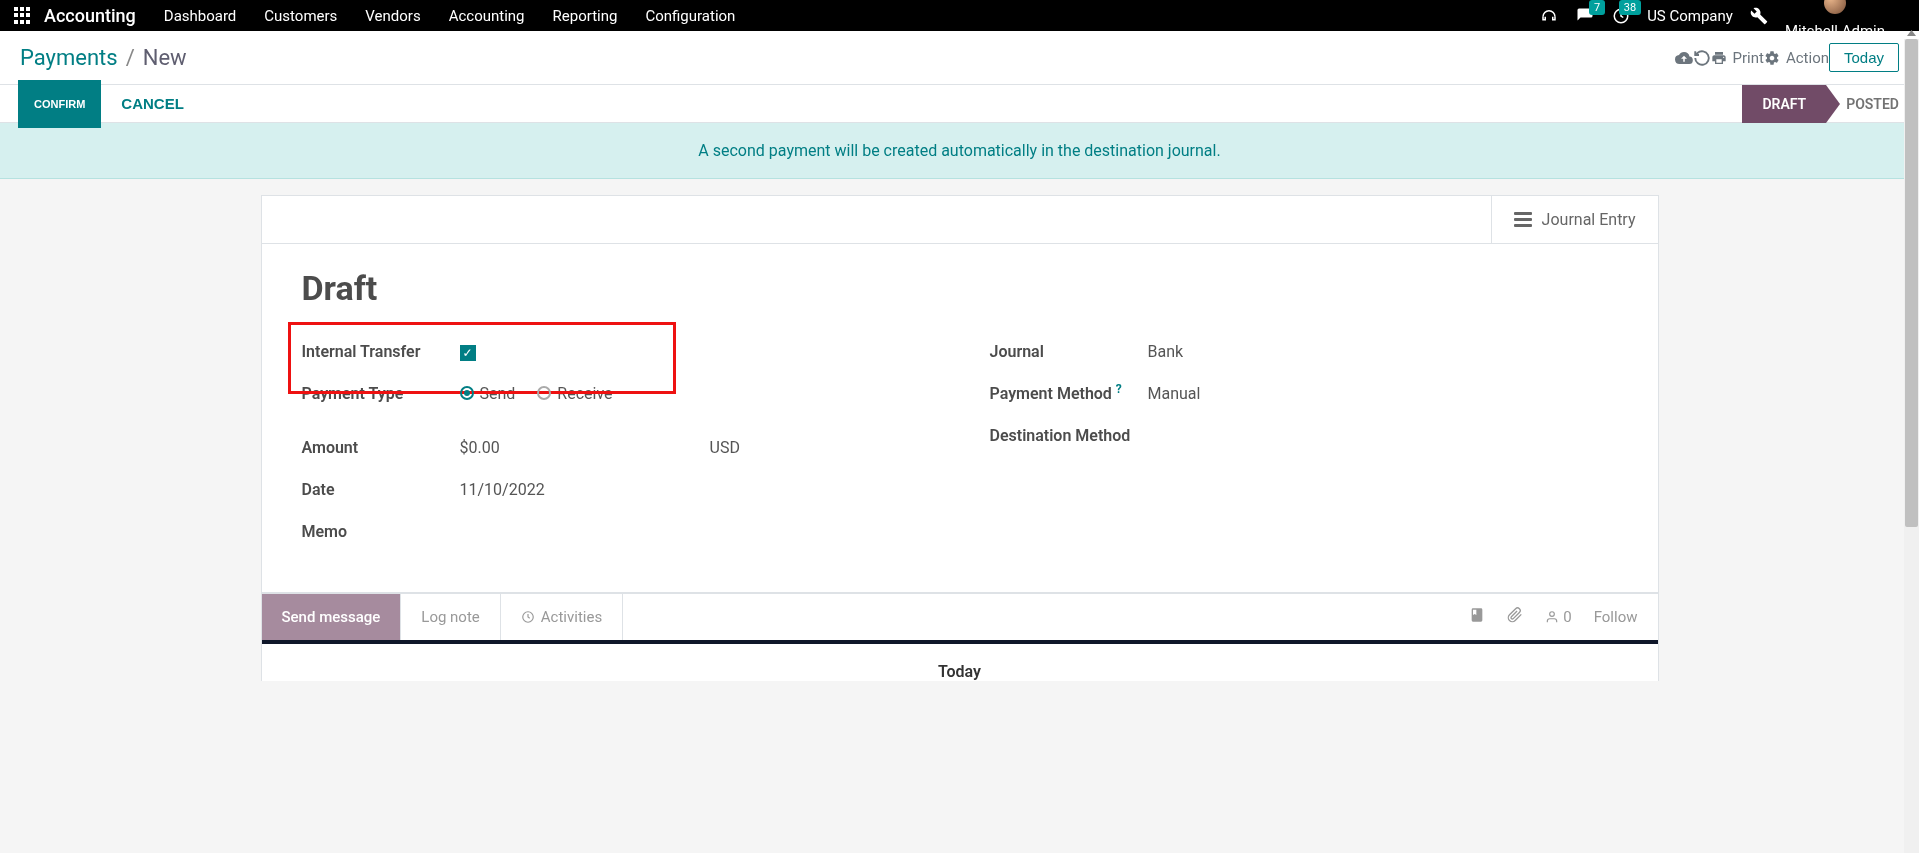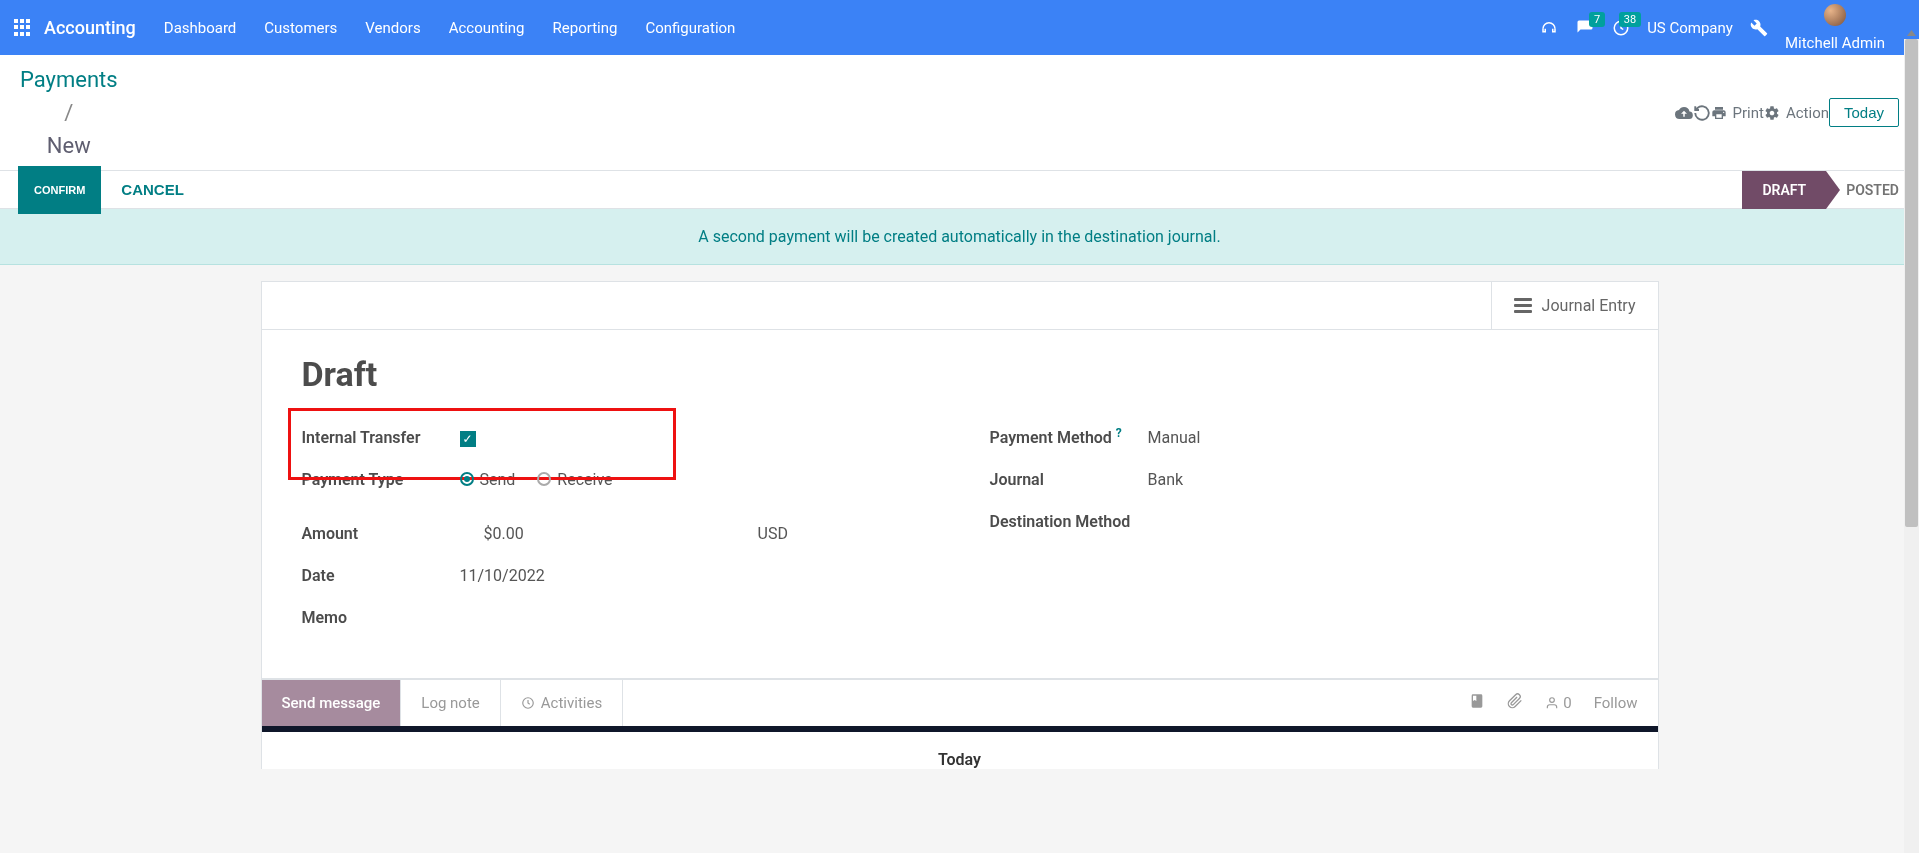--- a/index.html
+++ b/index.html
@@ -1,34 +1,34 @@
 <!DOCTYPE html>
 <html><head>
 <meta charset="utf-8">
 <style>
   * { box-sizing: border-box; margin: 0; padding: 0; }
   body { font-family: -apple-system, BlinkMacSystemFont, "Segoe UI", Roboto, "Helvetica Neue", Arial, sans-serif; background: #f5f5f5; color: #4c4c4c; }
 
   
-  .topnav { background: #3b82f6; height: 55px; display: flex; align-items: center; color: #fff; padding: 0 14px; position: relative; }
+  .topnav { background: #000000; height: 31px; display: flex; align-items: center; color: #fff; padding: 0 14px; position: relative; }
   .topnav .apps-icon { width: 18px; height: 18px; margin-right: 12px; display: flex; flex-wrap: wrap; gap: 2px; cursor: pointer; }
   .topnav .apps-icon span { width: 4px; height: 4px; background: #fff; }
   .topnav .app-title { font-size: 18px; font-weight: 500; margin-right: 28px; }
   .topnav .menu-item { margin-right: 28px; font-size: 15px; cursor: pointer; }
   .topnav .spacer { flex: 1; }
   .topnav .right { display: flex; align-items: center; gap: 16px; }
   .topnav .icon-btn { width: 20px; height: 20px; display:inline-flex; align-items:center; justify-content:center; cursor:pointer; position:relative; }
   .topnav .badge { position: absolute; top: -6px; right: -10px; background: #00a09d; color: #fff; font-size: 11px; padding: 1px 5px; border-radius: 3px; line-height: 1.2; }
   .topnav .company { font-size: 15px; cursor:pointer; }
   .topnav .user { display:flex; align-items:center; gap:8px; font-size:15px; cursor:pointer; margin-right: 20px; flex-direction: column; }
   .topnav .avatar { width: 22px; height: 22px; border-radius: 50%; background: radial-gradient(circle at 30% 30%, #e8b48a, #7a5038); }
 
   
   .control-panel { background: #fff; border-bottom: 1px solid #dee2e6; padding: 12px 20px; display:flex; align-items:center; }
-  .breadcrumb { font-size: 22px; color: #5f5e70; display:flex; align-items:center; gap:8px;flex-direction:column; }
+  .breadcrumb { font-size: 22px; color: #5f5e70; display:flex; align-items:center; gap:8px; }
   .breadcrumb .root { color: #017e84; cursor:pointer; }
   .breadcrumb .sep { color: #888; }
   .cp-right { margin-left:auto; display:flex; align-items:center; }
   .cp-icon { color: #6c757d; cursor:pointer; display:inline-flex; align-items:center; gap:6px; font-size:15px; }
   .btn-create { border: 1px solid #017e84; color: #017e84; background:#fff; padding: 5px 14px; font-size:15px; cursor:pointer; border-radius:2px; }
 
   
   .statusbar { background:#fff; border-bottom:1px solid #dee2e6; display:flex; align-items:center; height:38px; }
   .btn-confirm { background:#017e84; color:#fff; border:none; padding: 0 16px; height:48px; font-size:11px; font-weight:600; cursor:pointer; margin-left:18px; }
   .btn-cancel { background:none; border:none; color:#017e84; font-size:15px; font-weight:600; cursor:pointer; margin-left:20px; }
@@ -69,21 +69,21 @@
   .radio.checked { border-color:#017e84; }
   .radio.checked::after { content:''; position:absolute; top:2px; left:2px; width:6px; height:6px; border-radius:50%; background:#017e84; }
   .radio-group { display:flex; gap:22px; align-items:center; }
   .radio-label { display:flex; align-items:center; color:#555; cursor:pointer; }
 
   .left-col-wrap { position:relative; }
 
   
   .chatter-wrap { display:flex; justify-content:center; }
   .chatter { width:1398px; background:#fff; border-left:1px solid #dee2e6; border-right:1px solid #dee2e6; }
-  .chatter-top { display:flex; align-items:center; border-bottom:6px solid #0f172a; border-top: 1px solid #dee2e6; }
+  .chatter-top { display:flex; align-items:center; border-bottom:4px solid #0f172a; border-top: 1px solid #dee2e6; }
   .chatter-btn { padding: 14px 20px; font-size:15px; color:#999; cursor:pointer; border-right:1px solid #dee2e6; display:flex; align-items:center; gap:6px; }
   .chatter-btn.primary { background:#a68b9e; color:#fff; font-weight:500; }
   .chatter-right { margin-left:auto; display:flex; align-items:center; gap:22px; padding-right: 20px; color:#999; font-size:15px; }
   .chatter-body { text-align:center; padding: 18px 0 0 0; font-weight:600; color:#333; }
 
   
   .scrollbar-track { position:fixed; right:0; top:39px; bottom:0; width:15px; background:#f0f0f0; }
   .scrollbar-thumb { position:absolute; right:1px; width:13px; background:#c0c0c0; border-radius: 2px; }
 </style>
 </head>
@@ -221,45 +221,45 @@
                 <span class="radio checked"></span>
                 <span>Send</span>
               </label>
               <label class="radio-label">
                 <span class="radio"></span>
                 <span>Receive</span>
               </label>
             </div>
           </div>
 
-          <div class="field-row" style="margin-top:12px;gap:24px;">
+          <div class="field-row" style="margin-top:12px;">
             <div class="field-label">Amount</div>
             <div class="field-value" style="width:250px;">$0.00</div>
             <div class="field-value">USD</div>
           </div>
 
           <div class="field-row">
             <div class="field-label">Date</div>
             <div class="field-value">11/10/2022</div>
           </div>
 
           <div class="field-row">
             <div class="field-label">Memo</div>
             <div class="field-value"></div>
           </div>
         </div>
 
         <div class="col">
           <div class="field-row">
+            <div class="field-label">Journal</div>
+            <div class="field-value">Bank</div>
+          </div>
+          <div class="field-row">
             <div class="field-label q"><span>Payment Method</span> <sup>?</sup></div>
             <div class="field-value">Manual</div>
-          </div>
-          <div class="field-row">
-            <div class="field-label">Journal</div>
-            <div class="field-value">Bank</div>
           </div>
           <div class="field-row">
             <div class="field-label" style="width:auto;">Destination Method</div>
             <div class="field-value"></div>
           </div>
         </div>
       </div>
     </div>
   </div>
 </div>

